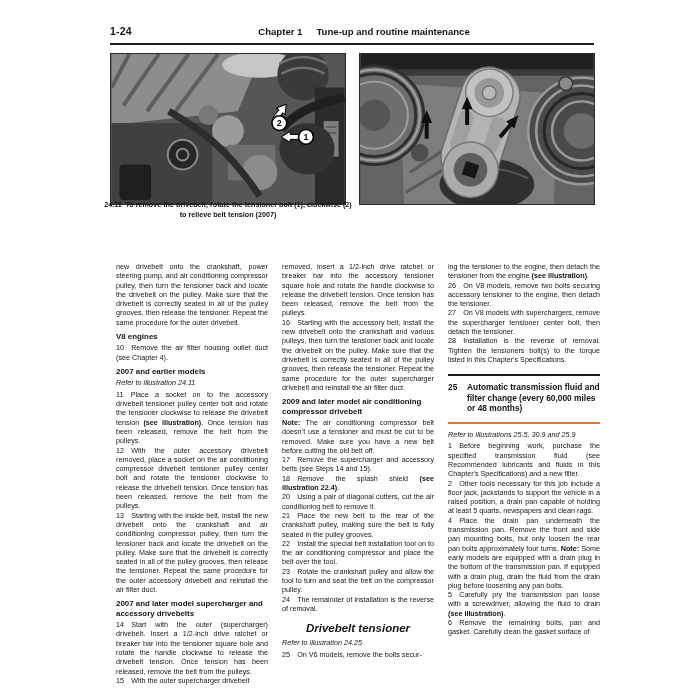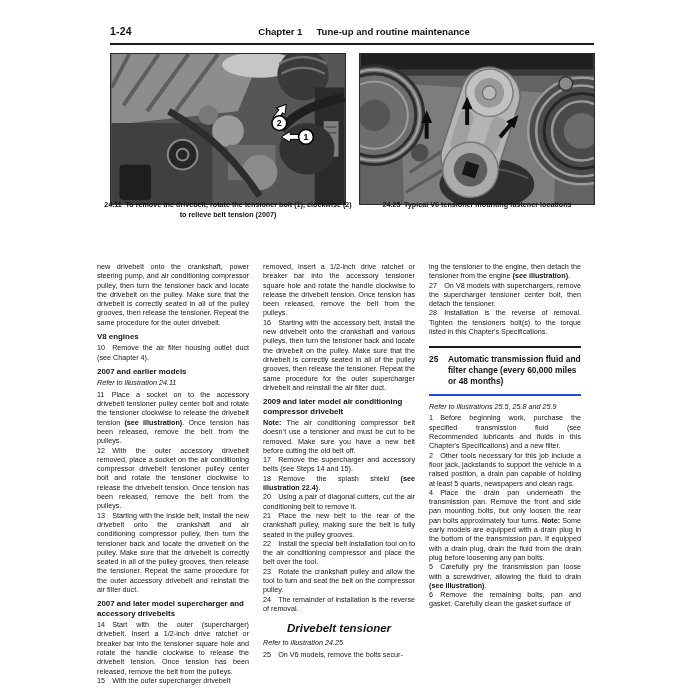--- a/index.html
+++ b/index.html
@@ -9,30 +9,30 @@
   .hdr-title{position:absolute;left:142px;top:26px;width:444px;text-align:center;font-size:9.6px;font-weight:bold;}
   .hdr-title .gap{display:inline-block;width:14px;}
   .hdr-rule{position:absolute;left:110px;top:43px;width:484px;height:2px;background:#1b1b1b;}
   .fig{position:absolute;top:53px;width:236px;height:152px;border:1px solid #2a2a2a;box-sizing:border-box;background:#555;}
   .fig svg{display:block;width:100%;height:100%;}
   #fig-left{left:110px;}
   #fig-right{left:359px;}
   .caption{position:absolute;top:200px;font-size:7.2px;font-weight:bold;text-align:center;line-height:10px;}
   #cap-left{left:104px;width:248px;}
   #cap-right{left:353px;width:248px;}
-  .cols{position:absolute;left:97px;top:262px;width:484px;display:flex;gap:14px;}
+  .cols{position:absolute;left:116px;top:262px;width:484px;display:flex;gap:14px;}
   .col{width:152px;flex:none;}
   .col p{margin:0;}
   .body{font-size:7.2px;line-height:9.3px;text-align:justify;}
   .body .s-b{font-weight:bold;}
   .body .s-i{}
   .subhead{font-size:7.9px;font-weight:bold;line-height:9.4px;margin:5px 0 2px 0 !important;}
   .ref{font-size:7.2px;font-style:italic;line-height:9.3px;margin:2px 0 2px 0 !important;}
   .mainhead{font-size:11.5px;font-weight:bold;font-style:italic;line-height:13px;margin:9px 0 3px 0 !important;text-align:center;}
-  .sectionbox{border-top:2px solid #1b1b1b;border-bottom:2px solid #1d4ed8;margin:10px 0 6px 0;
+  .sectionbox{border-top:2px solid #1b1b1b;border-bottom:2px solid #f97316;margin:10px 0 6px 0;
               padding:6px 0 8px 0;display:flex;font-weight:bold;font-size:8.4px;line-height:10.6px;}
   .secnum{width:19px;flex:none;}
   .sectext{flex:1;}
 </style>
 </head>
 <body>
 
 <div class="page">
 
   <div class="hdr-num">1-24</div>
@@ -120,21 +120,20 @@
       </g>
       <polygon points="67,57 61.5,70 65,70 65,86 69,86 69,70 72.5,70" fill="#0d0d0d"></polygon>
       <polygon points="108,43 102.5,56 106,56 106,72 110,72 110,56 113.5,56" fill="#0d0d0d"></polygon>
       <g transform="translate(160,62) rotate(40)">
         <polygon points="0,0 -5.5,13 -2,13 -2,29 2,29 2,13 5.5,13" fill="#0d0d0d"></polygon>
       </g>
     </svg>
   </div>
 
   <div class="caption" id="cap-left">24.11 To remove the drivebelt, rotate the tensioner bolt (1), clockwise (2) to relieve belt tension (2007)</div>
-  <div class="caption" id="cap-right">24.25 Typical V6 tensioner mounting fastener locations</div>
 
   <div class="cols">
     <div class="col">
         <p class="body"><span>new drivebelt onto the crankshaft, power steering pump, and air conditioning compressor pulley, then turn the tensioner back and locate the drivebelt on the pulley. Make sure that the drivebelt is correctly seated in all of the pulley grooves, then release the tensioner. Repeat the same procedure for the outer drivebelt.</span></p>
         <p class="subhead"><span>V8 engines</span></p>
         <p class="body"><span>10 Remove the air filter housing outlet duct (see Chapter 4).</span></p>
         <p class="subhead"><span>2007 and earlier models</span></p>
         <p class="ref"><span>Refer to illustration 24.11</span></p>
         <p class="body"><span>11 Place a socket on to the accessory drivebelt tensioner pulley center bolt and rotate the tensioner clockwise to release the drivebelt tension </span><span class="s-b">(see illustration)</span><span>. Once tension has been released, remove the belt from the pulleys.</span></p>
         <p class="body"><span>12 With the outer accessory drivebelt removed, place a socket on the air conditioning compressor drivebelt tensioner pulley center bolt and rotate the tensioner clockwise to release the drivebelt tension. Once tension has been released, remove the belt from the pulleys.</span></p>
@@ -154,27 +153,28 @@
         <p class="body"><span>21 Place the new belt to the rear of the crankshaft pulley, making sure the belt is fully seated in the pulley grooves.</span></p>
         <p class="body"><span>22 Install the special belt installation tool on to the air conditioning compressor and place the belt over the tool.</span></p>
         <p class="body"><span>23 Rotate the crankshaft pulley and allow the tool to turn and seat the belt on the compressor pulley.</span></p>
         <p class="body"><span>24 The remainder of installation is the reverse of removal.</span></p>
         <p class="mainhead"><span>Drivebelt tensioner</span></p>
         <p class="ref"><span>Refer to illustration 24.25</span></p>
         <p class="body"><span>25 On V6 models, remove the bolts secur-</span></p>
       </div>
     <div class="col">
         <p class="body"><span>ing the tensioner to the engine, then detach the tensioner from the engine </span><span class="s-b">(see illustration)</span><span>.</span></p>
+        <p class="body"><span>26 On V8 models, remove two bolts securing accessory tensioner to the engine, then detach the tensioner.</span></p>
         <p class="body"><span>27 On V8 models with superchargers, remove the supercharger tensioner center bolt, then detach the tensioner.</span></p>
         <p class="body"><span>28 Installation is the reverse of removal. Tighten the tensioners bolt(s) to the torque listed in this Chapter's Specifications.</span></p>
         <div class="sectionbox">
           <span class="secnum">25</span>
           <span class="sectext">Automatic transmission fluid and filter change (every 60,000 miles or 48 months)</span>
         </div>
-        <p class="ref"><span>Refer to illustrations 25.5, 25.8 and 25.9</span></p>
+        <p class="ref"><span>Refer to illustrations 25.5, 30.9 and 25.9</span></p>
         <p class="body"><span>1 Before beginning work, purchase the specified transmission fluid (see </span><span class="s-i">Recommended lubricants and fluids</span><span> in this Chapter's Specifications) and a new filter.</span></p>
         <p class="body"><span>2 Other tools necessary for this job include a floor jack, jackstands to support the vehicle in a raised position, a drain pan capable of holding at least 5 quarts, newspapers and clean rags.</span></p>
         <p class="body"><span>4 Place the drain pan underneath the transmission pan. Remove the front and side pan mounting bolts, but only loosen the rear pan bolts approximately four turns. </span><span class="s-b">Note: </span><span class="s-i">Some early models are equipped with a drain plug in the bottom of the transmission pan. If equipped with a drain plug, drain the fluid from the drain plug before loosening any pan bolts.</span></p>
         <p class="body"><span>5 Carefully pry the transmission pan loose with a screwdriver, allowing the fluid to drain </span><span class="s-b">(see illustration)</span><span>.</span></p>
         <p class="body"><span>6 Remove the remaining bolts, pan and gasket. Carefully clean the gasket surface of</span></p>
       </div>
   </div>
 
 </div>
 

